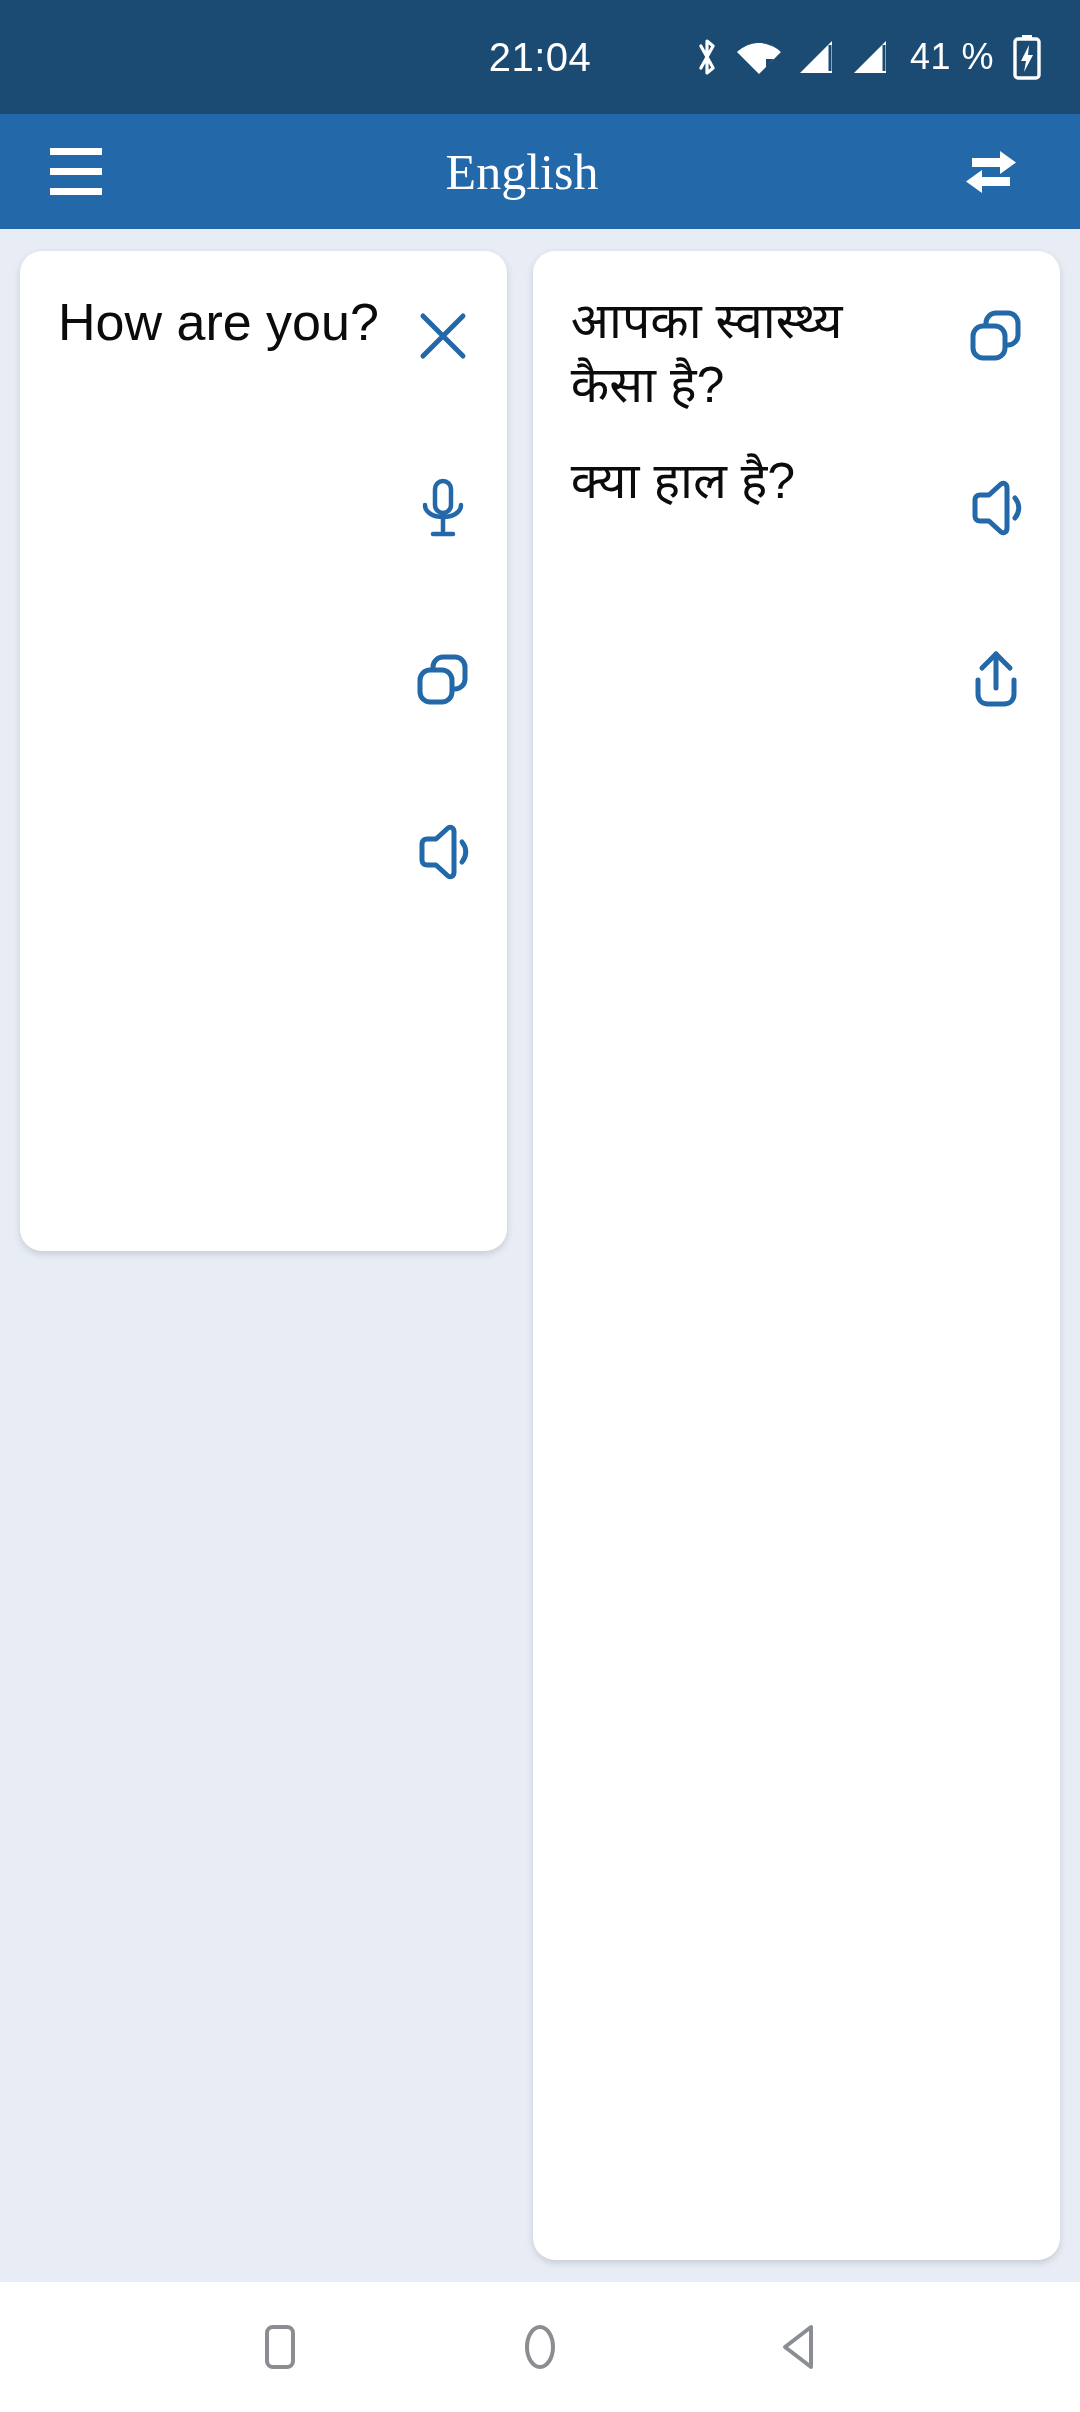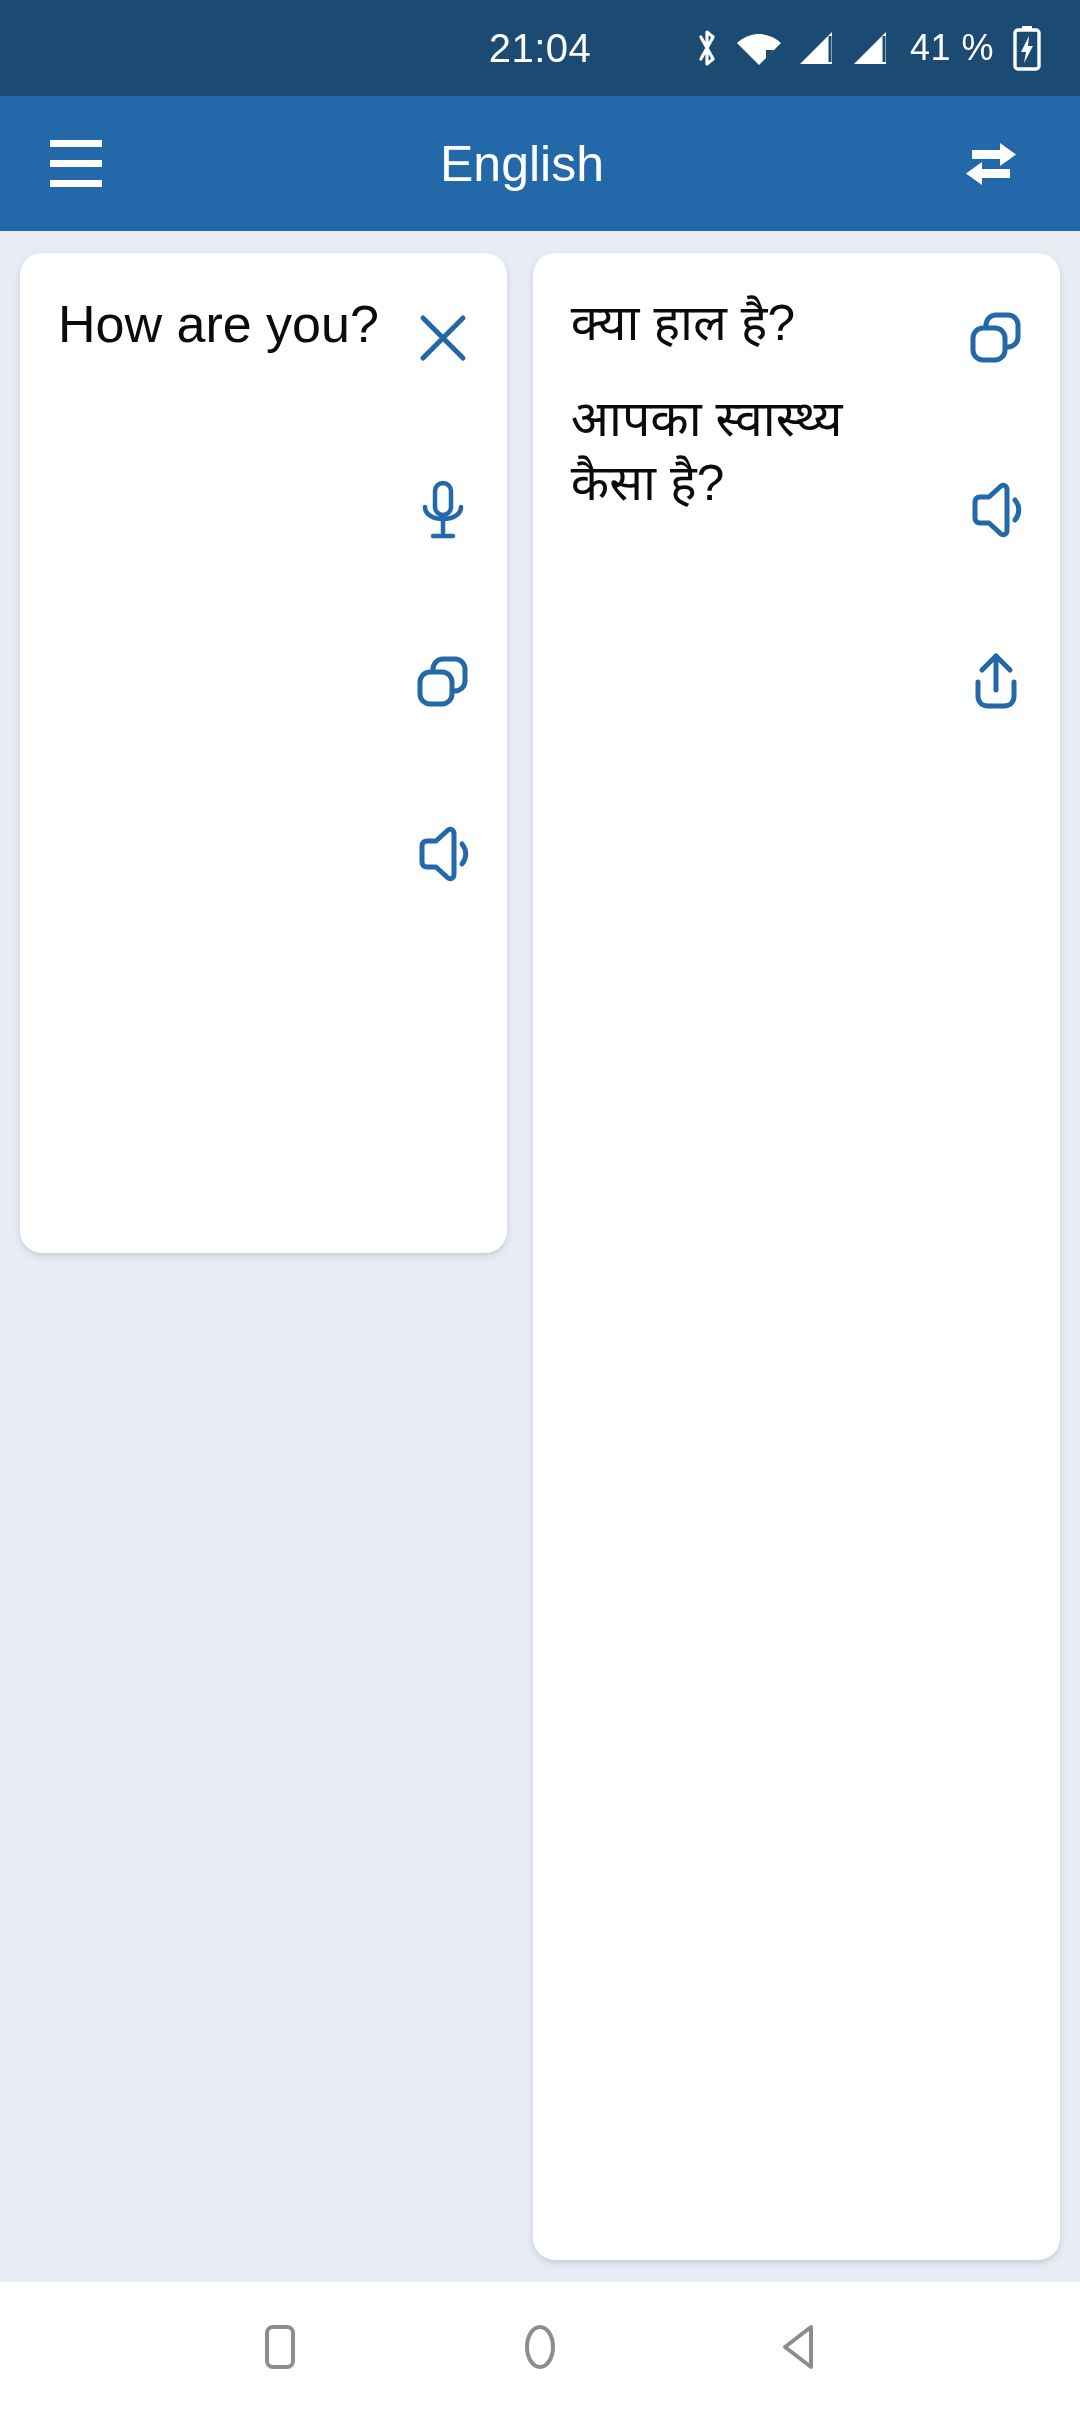--- a/index.html
+++ b/index.html
@@ -16,21 +16,21 @@
     position: relative;
     width: 1080px;
     height: 2412px;
     background: #e8edf5;
     display: flex;
     flex-direction: column;
   }
 
   
   #status-bar {
-    height: 96px;
+    height: 114px;
     background: #1b4a72;
     display: flex;
     align-items: center;
     flex-shrink: 0;
     padding: 0 38px 0 0;
     position: relative;
   }
   #status-clock {
     position: absolute;
     left: 0; right: 0;
@@ -54,26 +54,27 @@
   .battery-pct {
     color: #ffffff;
     font-size: 36px;
     letter-spacing: 0.5px;
     margin: 0 4px 0 6px;
     white-space: nowrap;
   }
 
   
   #app-bar {
-    height: 135px;
+    height: 115px;
     background: #2368a8;
     display: flex;
     align-items: center;
     flex-shrink: 0;
     padding: 12px 34px;
+    font-family: Liberation Serif, serif;
   }
   #menu-button {
     width: 84px; height: 84px;
     display: flex; flex-direction: column;
     justify-content: center; align-items: center;
     gap: 13px;
     cursor: pointer;
     flex-shrink: 0;
   }
   #menu-button span {
@@ -288,22 +289,22 @@
               <path d="M10 20 C10 17 12 15 15 15 L24 15 L36 4 C39 2 42 4 42 8 L42 48 C42 52 39 54 36 52 L24 41 L15 41 C12 41 10 39 10 36 Z" fill="none" stroke="#2368a8" stroke-width="5" stroke-linejoin="round"></path>
               <path d="M50 18 C55 24 55 32 50 38" fill="none" stroke="#2368a8" stroke-width="5" stroke-linecap="round"></path>
             </svg>
           </span>
         </div>
       </div>
     </div>
 
     <div id="output-card" class="card">
       <div class="card-text-area">
+        <div class="text-line hindi-line">आपका स्वास्थ्य कैसा है?</div>
         <div class="text-line hindi-line">क्या हाल है?</div>
-        <div class="text-line hindi-line">आपका स्वास्थ्य कैसा है?</div>
       </div>
 
       <div class="card-actions">
 
         <div class="action-btn">
           <span>
             <svg width="58" height="58" viewBox="0 0 58 58">
               <rect x="19" y="6" width="32" height="32" rx="10" fill="none" stroke="#2368a8" stroke-width="5"></rect>
               <rect x="6" y="19" width="32" height="32" rx="10" fill="#ffffff" stroke="#2368a8" stroke-width="5"></rect>
             </svg>

